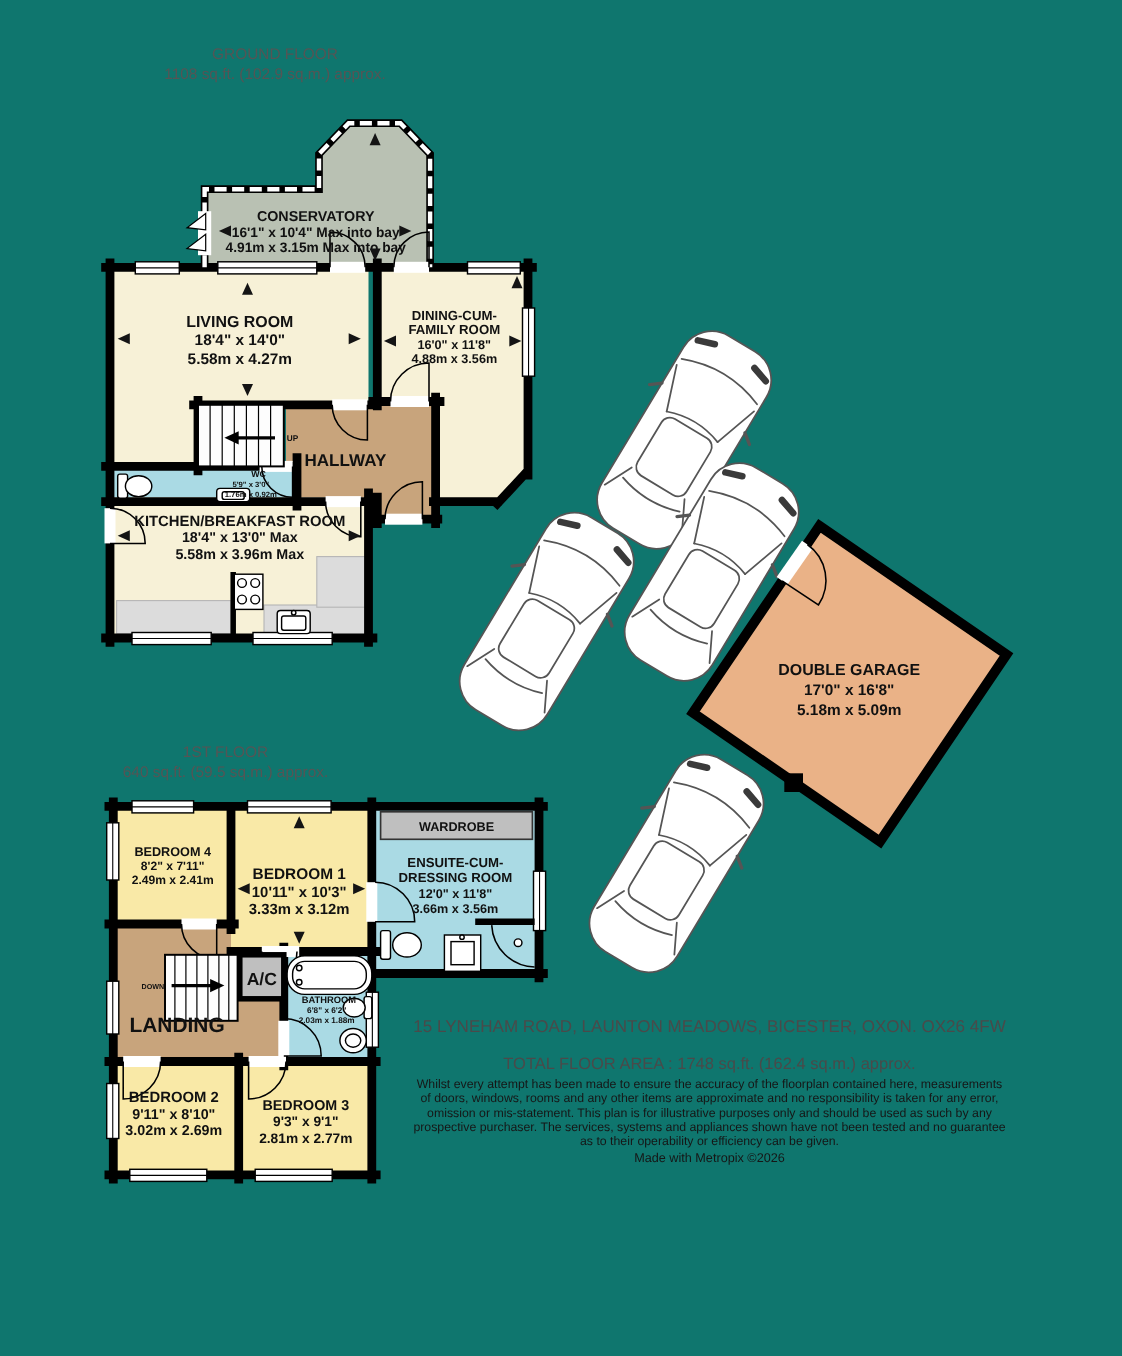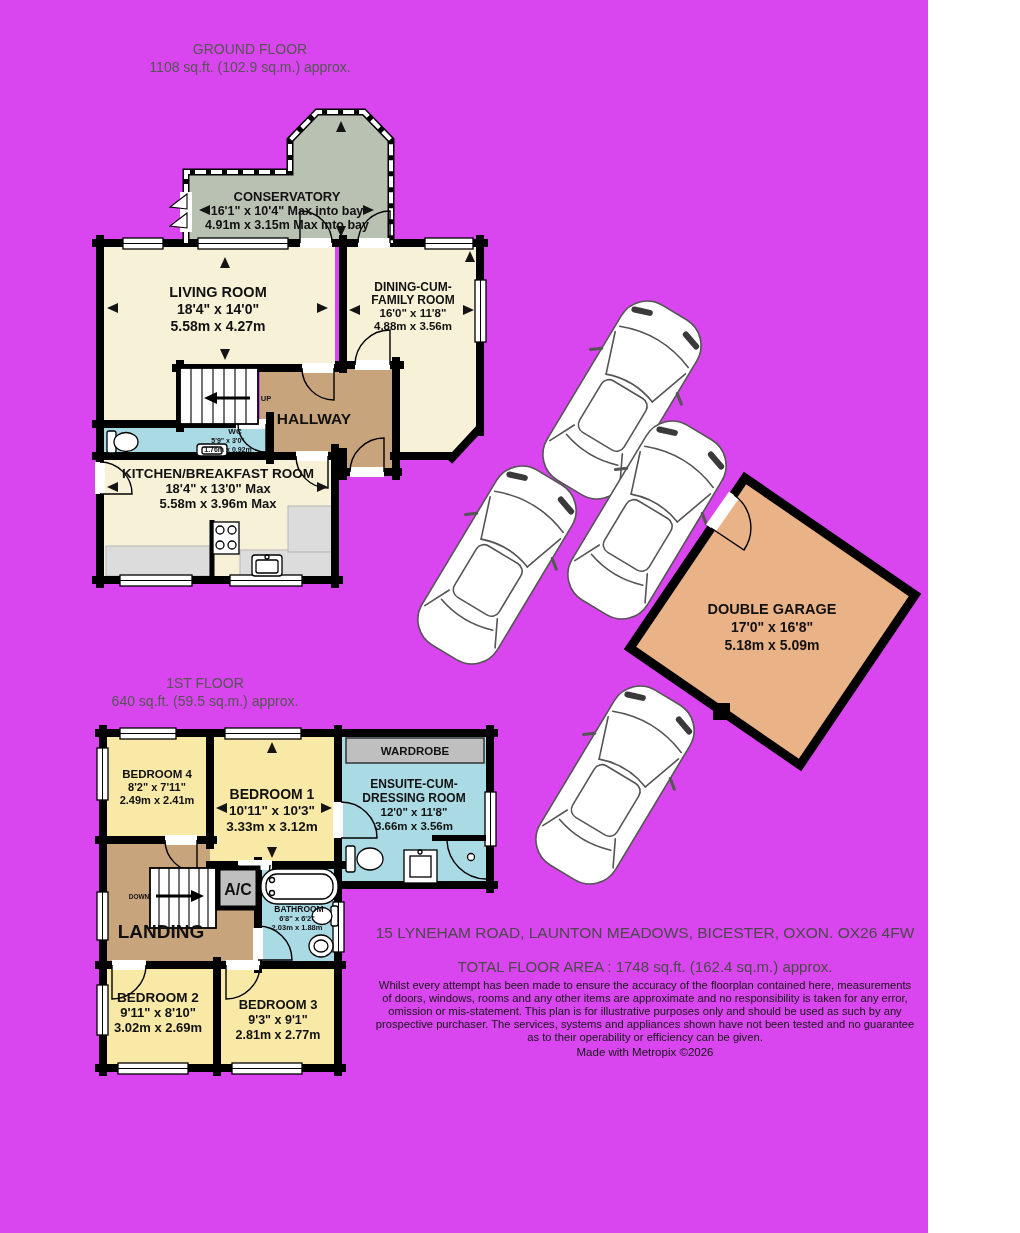--- a/index.html
+++ b/index.html
@@ -1,16 +1,16 @@
 <!DOCTYPE html>
 <html><head>
 <meta charset="utf-8">
 <style>
   html,body{margin:0;padding:0;background:#ffffff;}
-  #stage{position:relative;width:928px;height:1233px;background:#d946ef;overflow:hidden;}
+  #stage{position:relative;width:1020px;height:1233px;background:#0f766e;overflow:hidden;}
   svg{position:absolute;left:0;top:0;}
   text{font-family:"Liberation Sans","DejaVu Sans",sans-serif;fill:#111;}
   .rn{font-weight:700;}
   .muted{fill:#555;font-weight:400;}
   .addr{fill:#4a4a4a;}
   .disc{fill:#161616;}
   .wall{stroke:#000;stroke-width:8;fill:none;stroke-linecap:square;}
   .thin{stroke:#000;stroke-width:1.4;fill:none;}
   .fix{stroke:#000;stroke-width:1.3;fill:#fff;}
   .win{fill:#fff;stroke:#000;stroke-width:1.3;}

